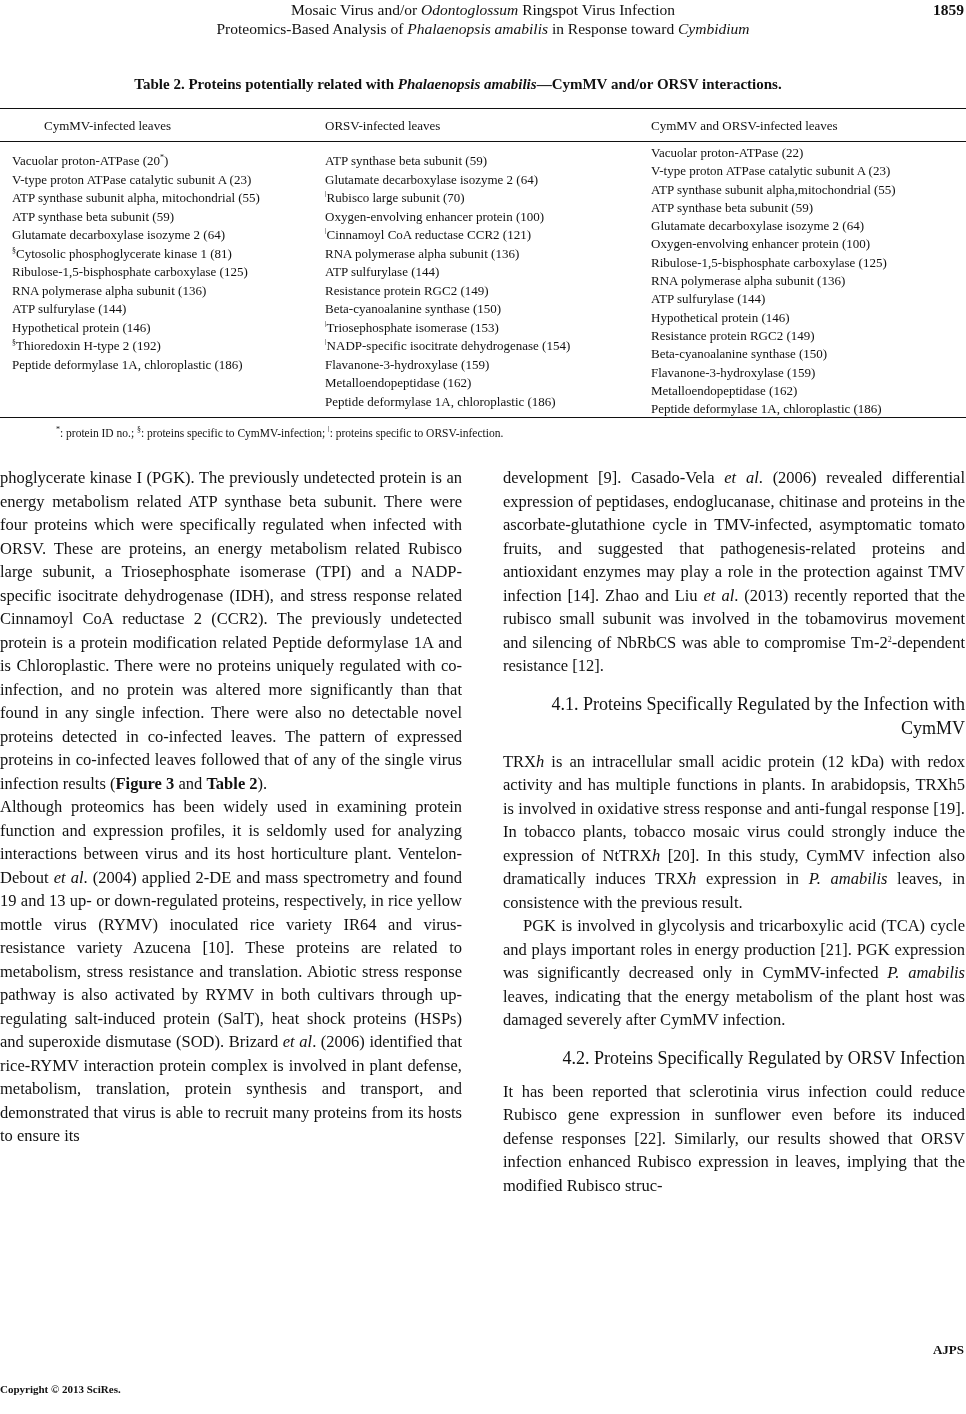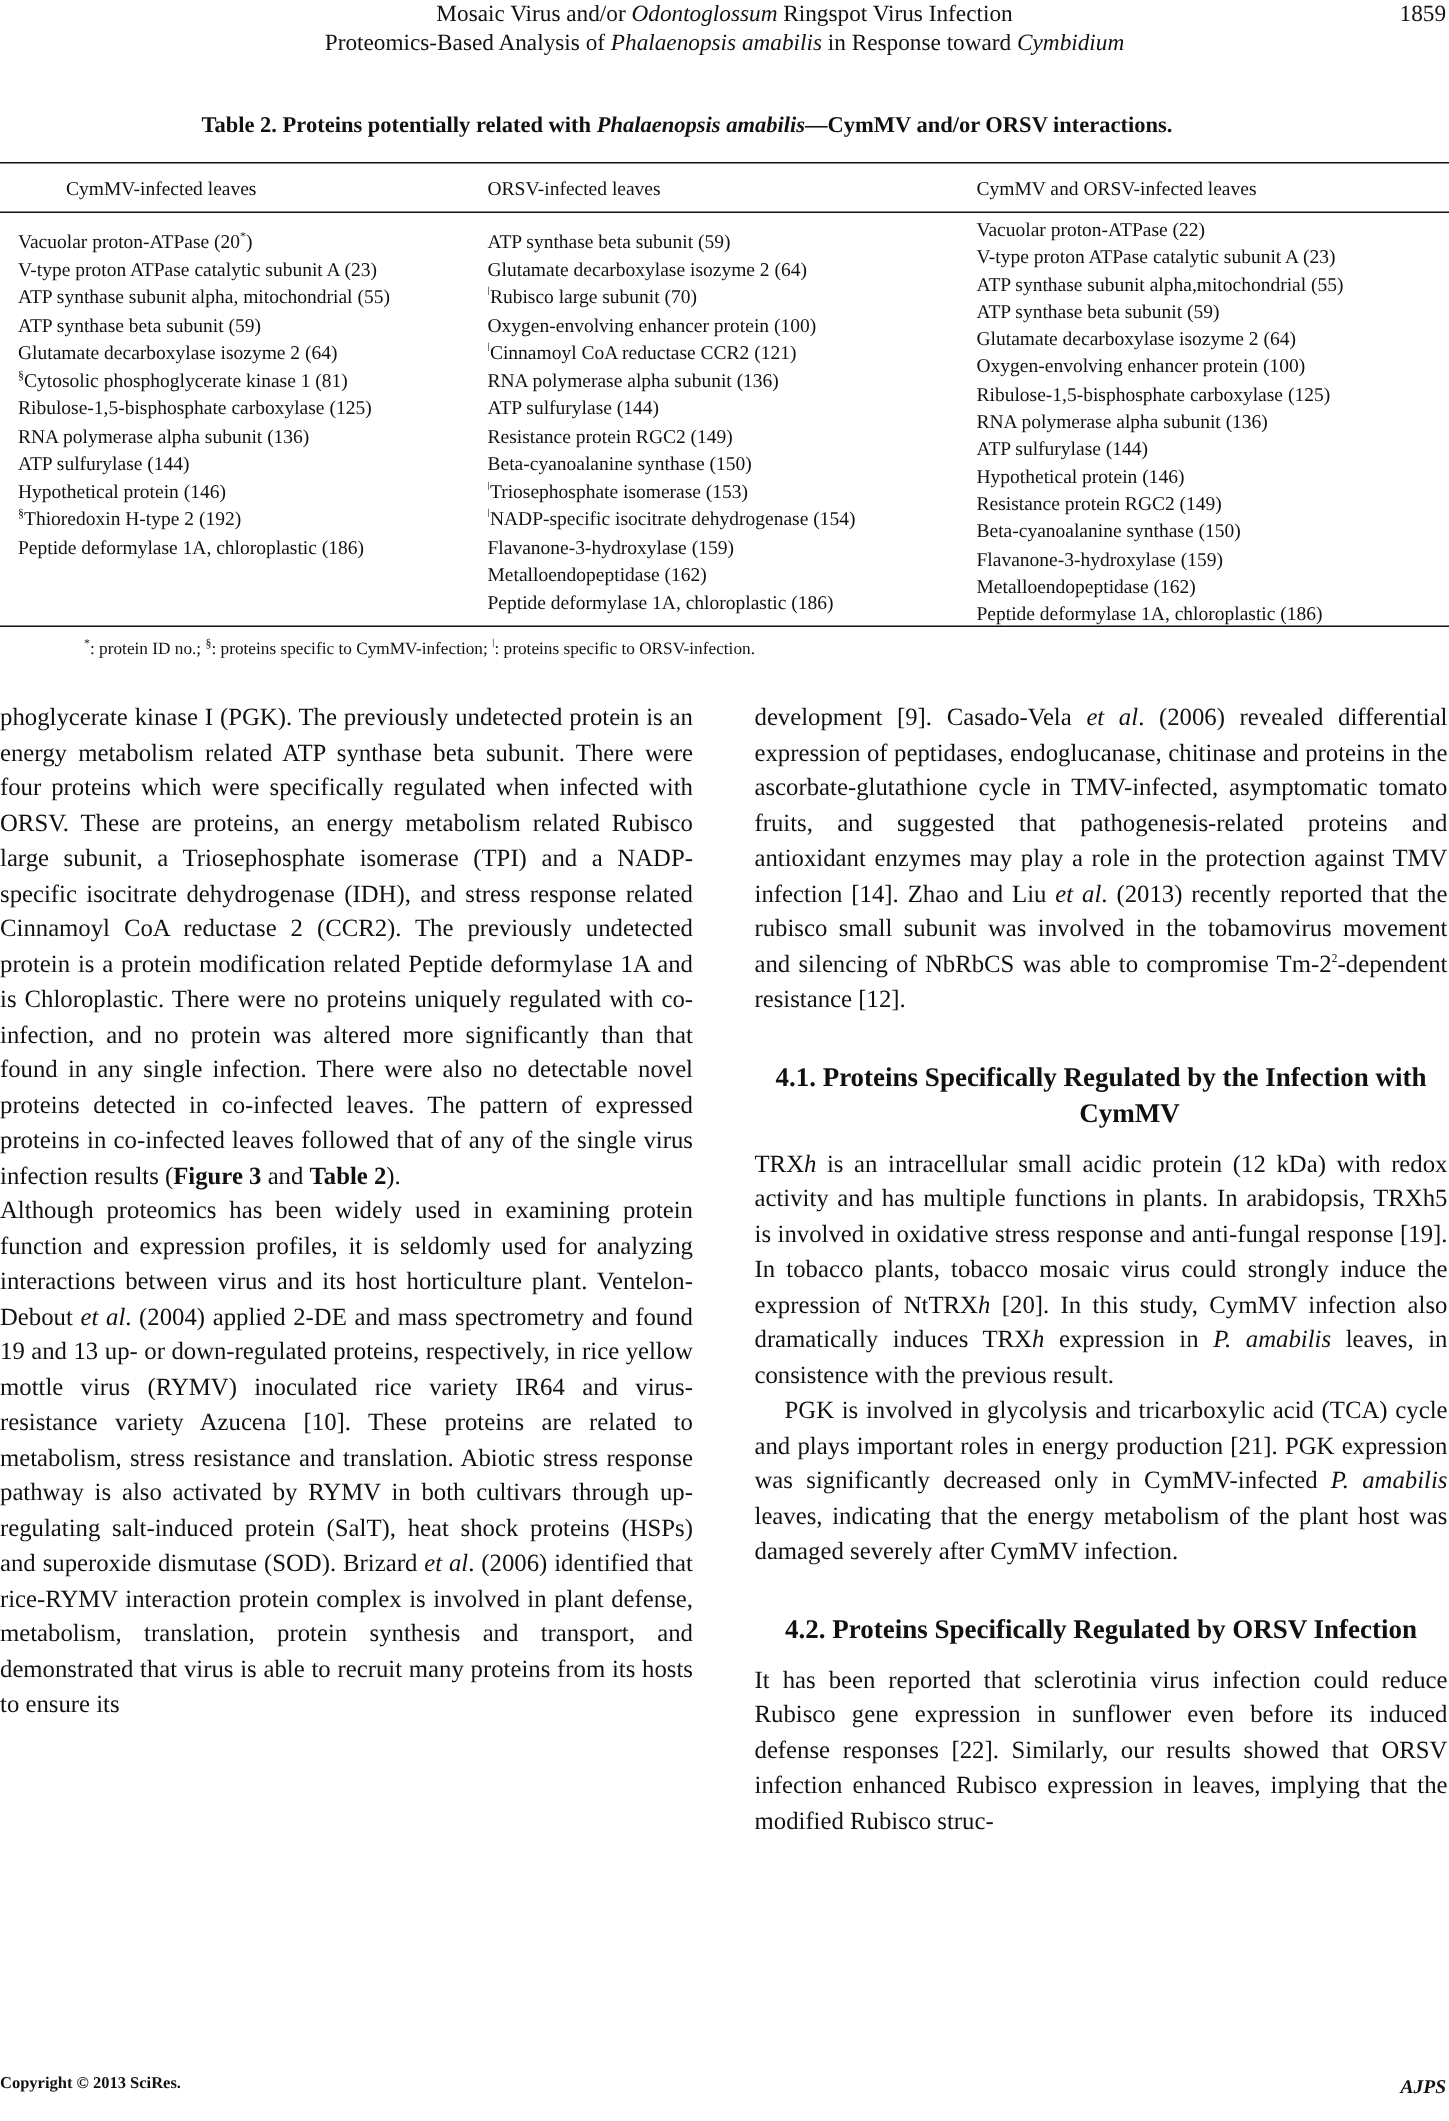--- a/index.html
+++ b/index.html
@@ -4,42 +4,42 @@
 <style>
   html, body { margin: 0; padding: 0; background: #ffffff; }
   body {
     width: 966px; height: 1414px; position: relative; overflow: hidden;
     font-family: "Liberation Serif", "DejaVu Serif", serif; color: #111;
   }
   .running-head {
     position: absolute; top: 0; left: 0; width: 966px; text-align: center;
     font-size: 15.5px; line-height: 19px;
   }
-  .running-head .page-num { position: absolute; right: 2px; top: 0; }
+  .running-head .page-num { position: absolute; right: 2px; top: 0; font-weight: bold; }
   .table-title {
     position: absolute; top: 76px; left: 0; width: 916px; text-align: center;
     font-weight: bold; font-size: 15px;
   }
   .rule { position: absolute; left: 0; width: 966px; height: 0; border-top: 1.3px solid #111; }
   .col-head { position: absolute; top: 118px; font-size: 13px; }
   .col { position: absolute; font-size: 13px; line-height: 18.5px; }
   .col .item { white-space: nowrap; display: block; }
   .col .item.wrap { white-space: normal; }
   sup { font-size: 8px; vertical-align: super; line-height: 0; }
   .footnote { position: absolute; top: 427px; left: 12px; font-size: 11.5px; margin-left: 44px; }
   .body-col {
     position: absolute; width: 462px; font-size: 16.5px; line-height: 23.5px;
     text-align: justify;
   }
   .body-col p { margin: 0; }
   .body-col p.indent { text-indent: 20px; }
   .h1 { font-weight: bold; font-size: 20px; margin: 14px 0 12px 0; }
-  .h2 { font-weight: bold; font-size: 18px; line-height: 24px; margin: 28px 0 10px 0; padding-left: 38px; text-indent: -38px; text-align: center; }
+  .h2 { font-weight: normal; font-size: 18px; line-height: 24px; margin: 14px 0 10px 0; padding-left: 38px; text-indent: -38px; text-align: right; }
   .footer-left { position: absolute; top: 1383px; left: 0; font-size: 11px; font-weight: bold; }
-  .footer-right { position: absolute; top: 1383px; right: 2px; font-size: 13px; font-weight: bold; font-style: italic; }
+  .footer-right { position: absolute; top: 1342px; right: 2px; font-size: 13px; font-weight: bold; }
 </style>
 </head>
 <body>
 
 <div class="running-head">
   <div>
     <span>Mosaic Virus and/or </span><i>Odontoglossum</i><span> Ringspot Virus Infection</span>
   </div>
   <div>
     <span>Proteomics-Based Analysis of </span><i>Phalaenopsis amabilis</i><span> in Response toward </span><i>Cymbidium</i>

